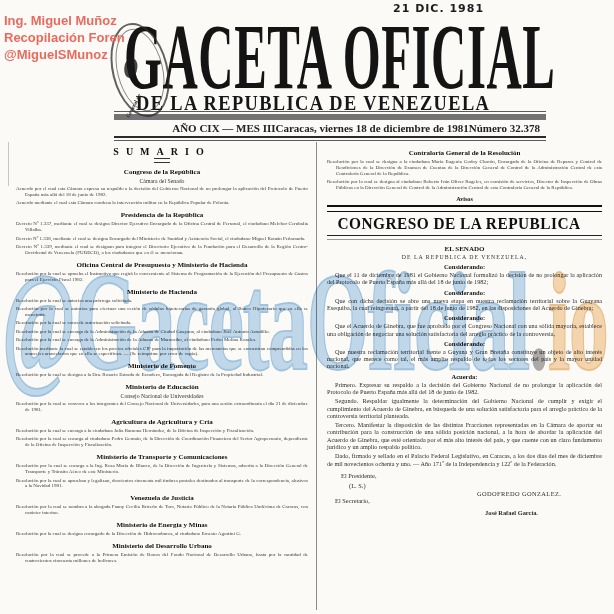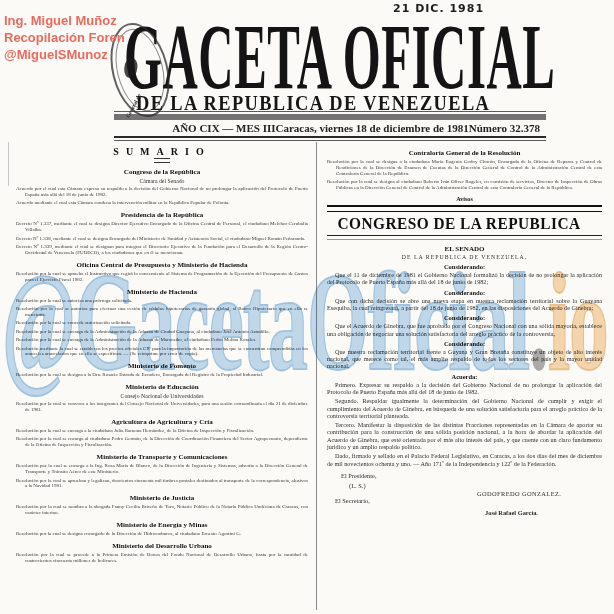--- a/index.html
+++ b/index.html
@@ -136,21 +136,21 @@
         <p class="sum-item">Resolución por la cual se designa a la Dra. Rosario Estrada de Escudero, Encargada del Registro de la Propiedad Industrial.</p>
         <div class="sec-heading">Ministerio de Educación</div>
         <div class="sec-sub">Consejo Nacional de Universidades</div>
         <p class="sum-item">Resolución por la cual se convoca a los integrantes del Consejo Nacional de Universidades, para una sesión extraordinaria el día 21 de diciembre de 1981.</p>
         <div class="sec-heading">Agricultura de Agricultura y Cría</div>
         <p class="sum-item">Resolución por la cual se encarga a la ciudadana Julia Ramona Hernández, de la Oficina de Inspección y Fiscalización.</p>
         <p class="sum-item">Resolución por la cual se encarga al ciudadano Pedro Germán, de la Dirección de Coordinación Financiera del Sector Agropecuario, dependiente de la Oficina de Inspección y Fiscalización.</p>
         <div class="sec-heading">Ministerio de Transporte y Comunicaciones</div>
         <p class="sum-item">Resolución por la cual se encarga a la Ing. Rosa María de Blanco, de la Dirección de Ingeniería y Sistemas, adscrita a la Dirección General de Transporte y Tránsito Aéreo de este Ministerio.</p>
         <p class="sum-item">Resolución por la cual se aprueban y legalizan, doscientos cincuenta mil timbres postales destinados al transporte de la correspondencia, alusivos a la Navidad 1981.</p>
-        <div class="sec-heading">Ministerio de Justicia</div>
+        <div class="sec-heading">Venezuela de Justicia</div>
         <p class="sum-item">Resolución por la cual se nombra a la abogada Fanny Cecilia Briceño de Toro, Notario Público de la Notaría Pública Undécima de Caracas, con carácter interino.</p>
         <div class="sec-heading">Ministerio de Energía y Minas</div>
         <p class="sum-item">Resolución por la cual se designa encargado de la Dirección de Hidrocarburos, al ciudadano Ernesto Agostini G.</p>
         <div class="sec-heading">Ministerio del Desarrollo Urbano</div>
         <p class="sum-item">Resolución por la cual se procede a la Primera Emisión de Bonos del Fondo Nacional de Desarrollo Urbano, hasta por la cantidad de cuatrocientos cincuenta millones de bolívares.</p>
       </div>
   </div>
 
   <div class="col-right">
     <div class="sec-heading">Contraloría General de la Resolución</div>

